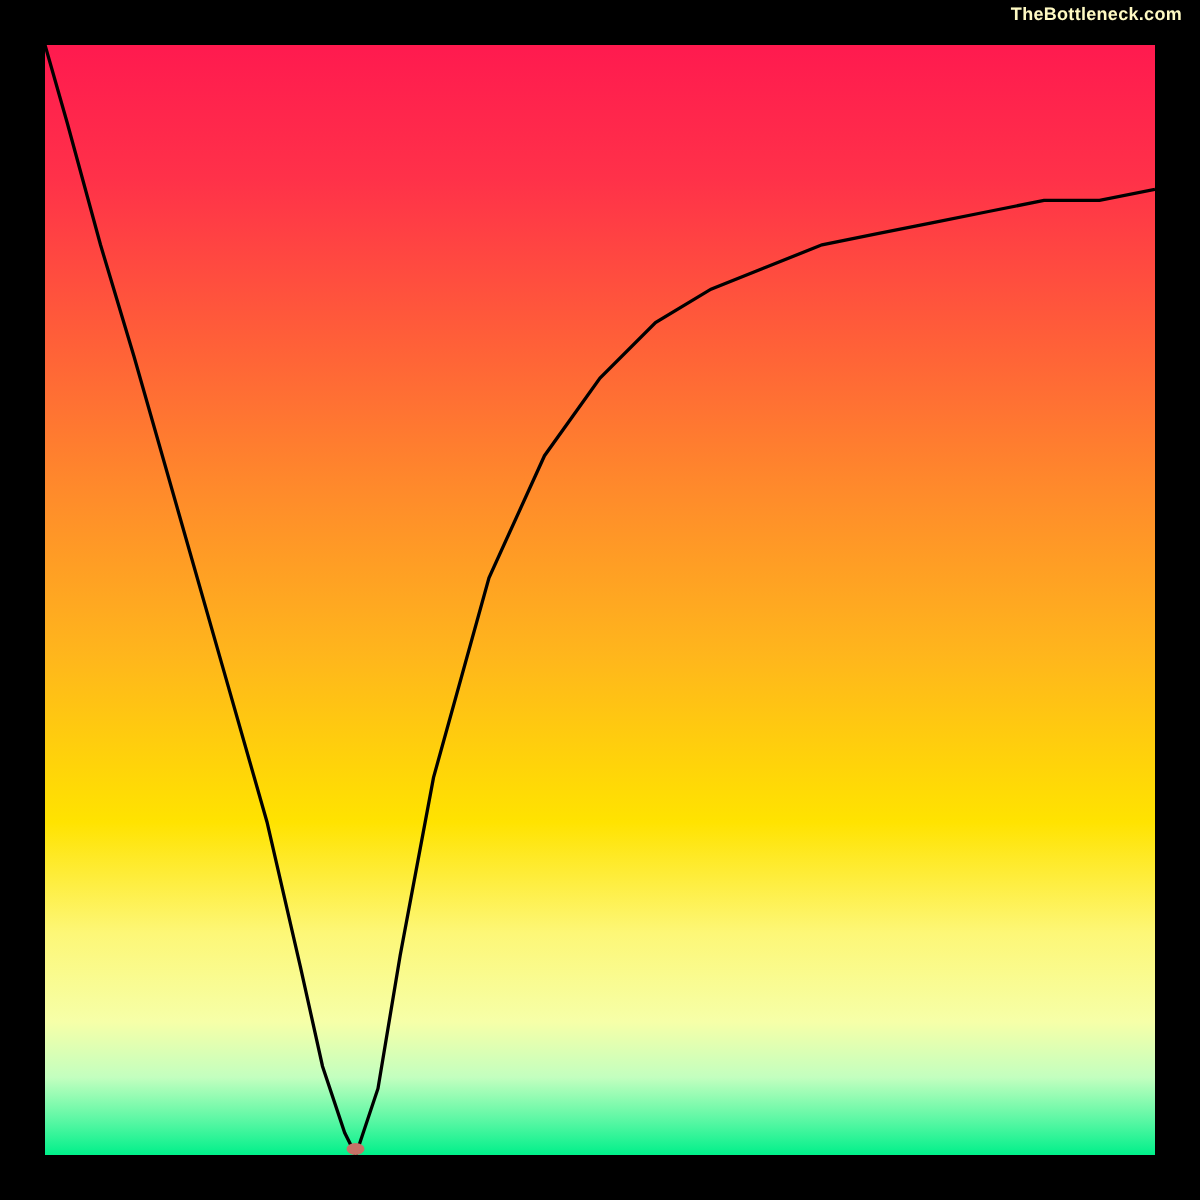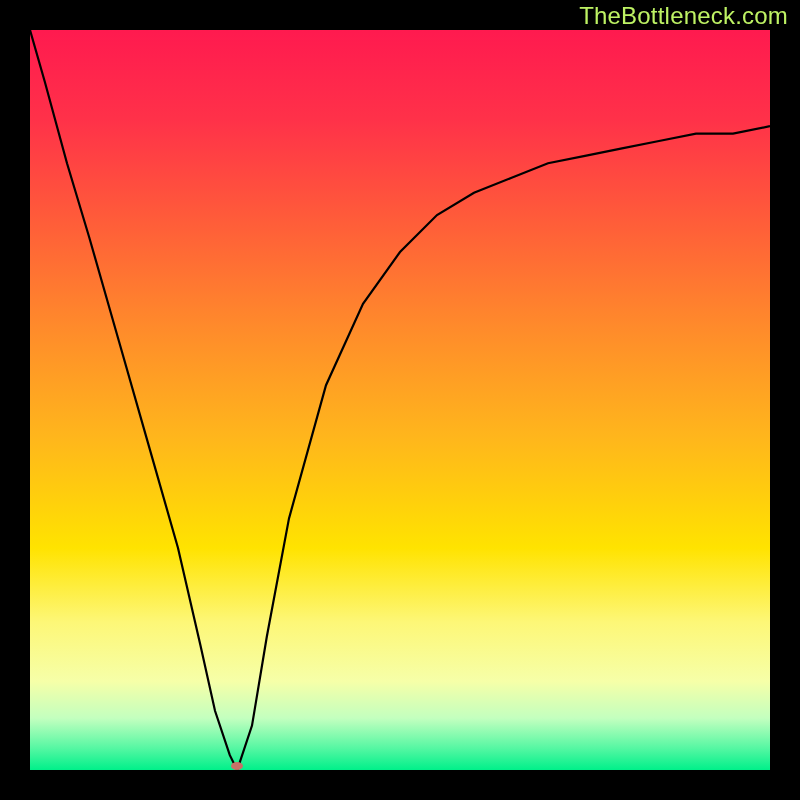--- a/index.html
+++ b/index.html
@@ -14,23 +14,23 @@
   .container {
     position: relative;
     width: 800px;
     height: 800px;
     background: #000;
   }
   .watermark {
     position: absolute;
     top: 2px;
     right: 12px;
-    color: #bef264;
-    font-size: 24px;
-    font-weight: 400;
+    color: #fef9c3;
+    font-size: 12px;
+    font-weight: 700;
     letter-spacing: 0.2px;
     z-index: 30;
   }
   .plot-area {
     position: absolute;
     left: 30px;
     top: 30px;
     width: 740px;
     height: 740px;
   }

